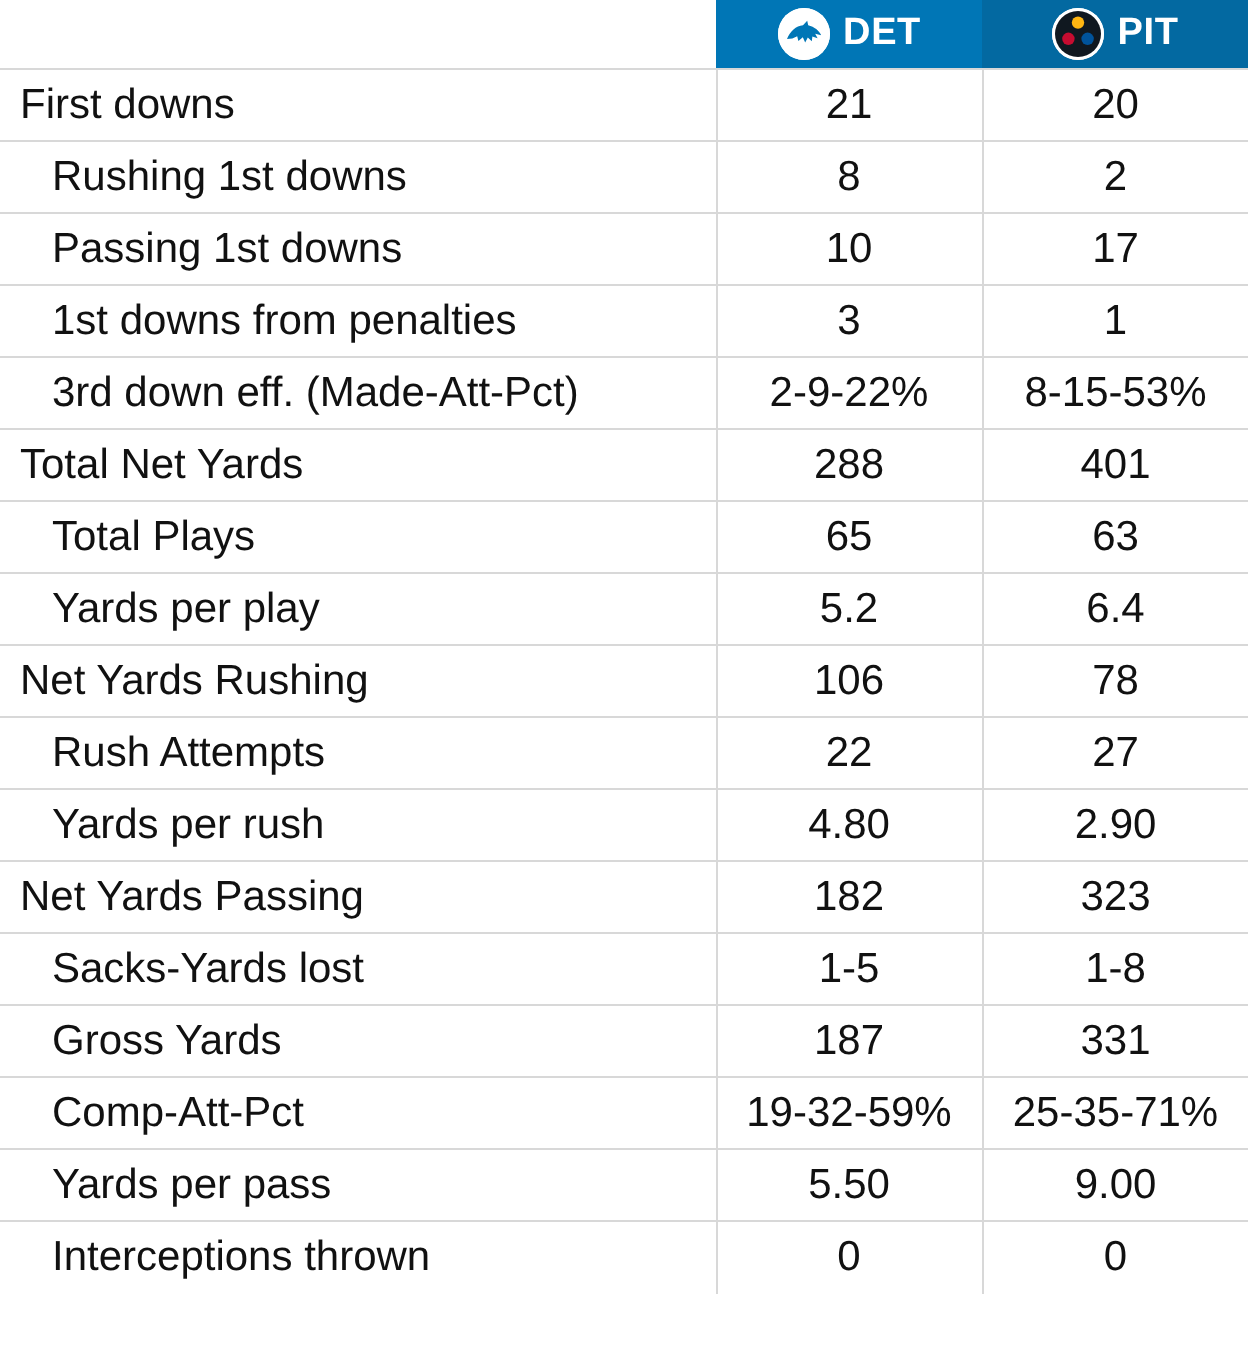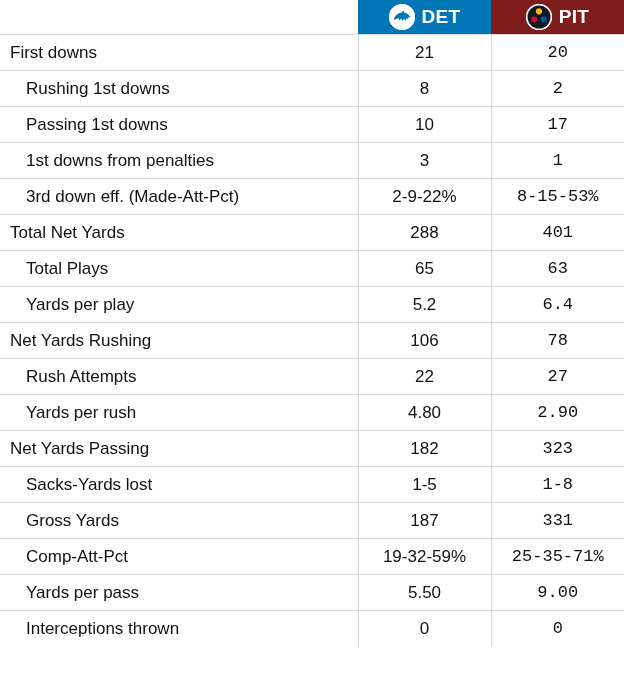--- a/index.html
+++ b/index.html
@@ -36,21 +36,21 @@
     display: flex;
     align-items: center;
     justify-content: center;
     gap: 7px;
     color: #ffffff;
     font-size: 19px;
     font-weight: bold;
     letter-spacing: 0.3px;
   }
   .team-head.det { background: #0076b6; }
-  .team-head.pit { background: #7f1d1d; }
+  .team-head.pit { background: #0369a1; }
 
   .logo {
     width: 26px;
     height: 26px;
     border-radius: 50%;
     display: inline-block;
     position: relative;
     flex: 0 0 auto;
   }
   
@@ -60,30 +60,29 @@
   .logo.det-logo svg { display: block; }
   
   .logo.pit-logo {
     background: #ffffff;
   }
   .logo.pit-logo svg { display: block; }
 
   tbody td {
     border: 1px solid #d8d8d8;
     height: 36px;
-    font-size: 17px;
+    font-size: 21px;
     box-sizing: border-box;
     background: #ffffff;
   }
   tbody tr td:first-child {
     border-left: none;
   }
   tbody tr td:last-child {
     border-right: none;
-    font-family: Liberation Mono, monospace;
   }
   tbody tr:last-child td {
     border-bottom: none;
   }
   td.label {
     text-align: left;
     padding-left: 10px;
     white-space: nowrap;
     overflow: hidden;
   }

